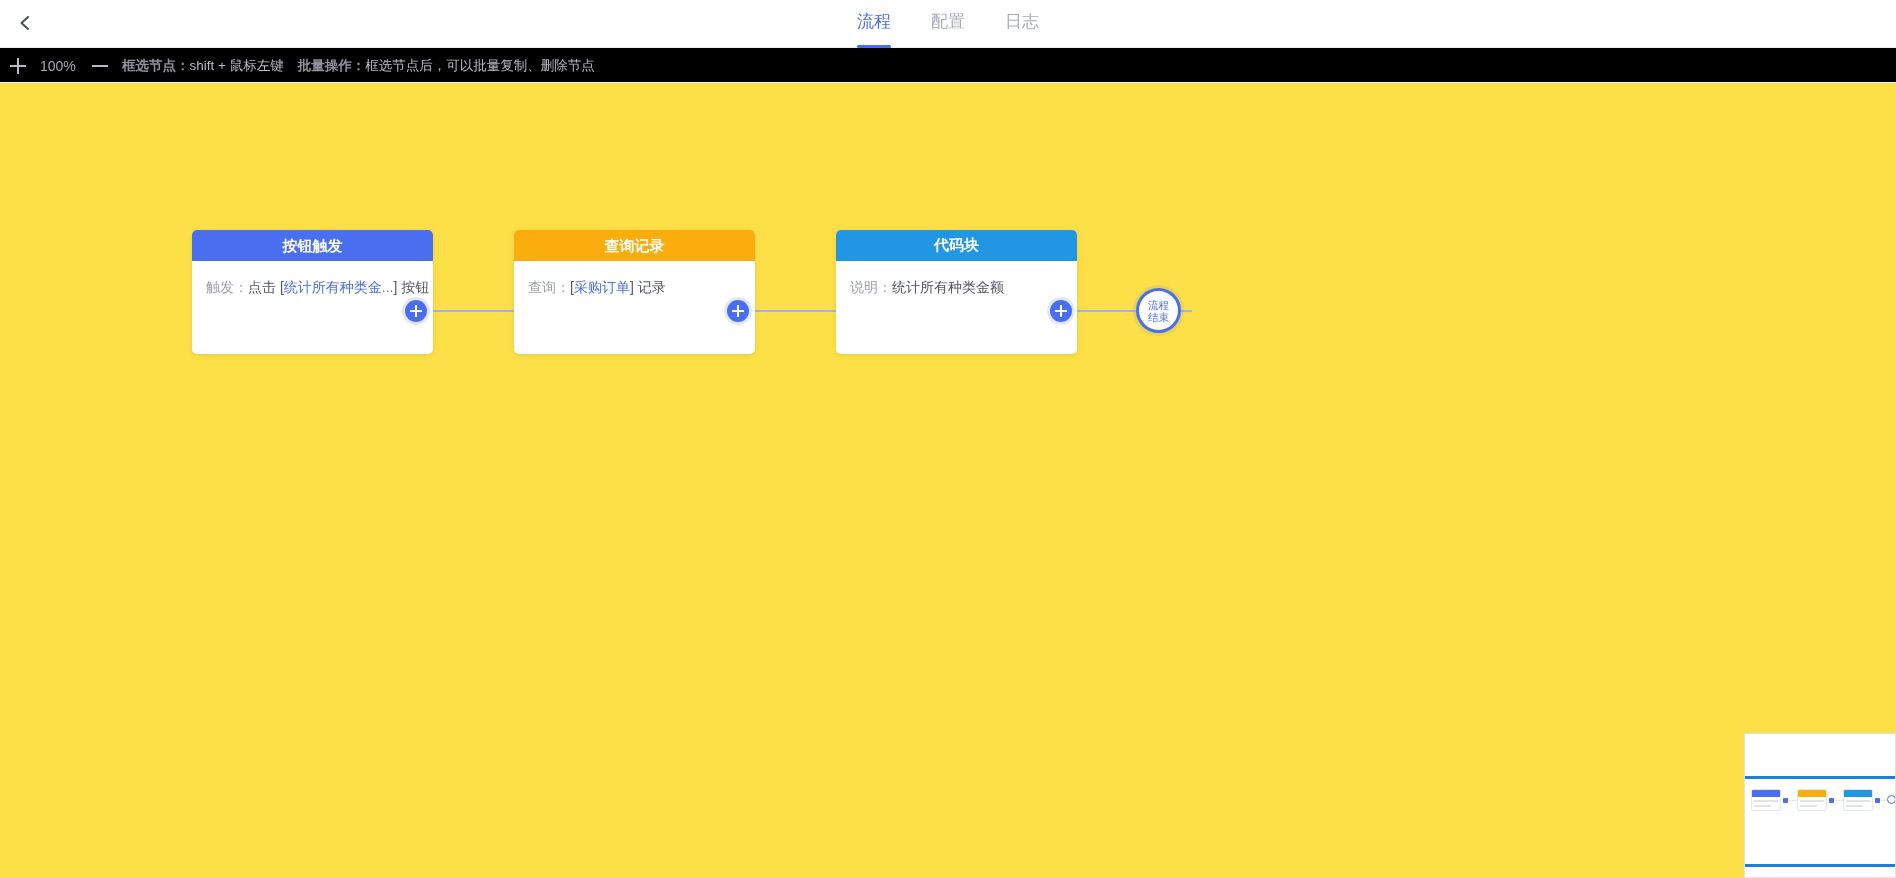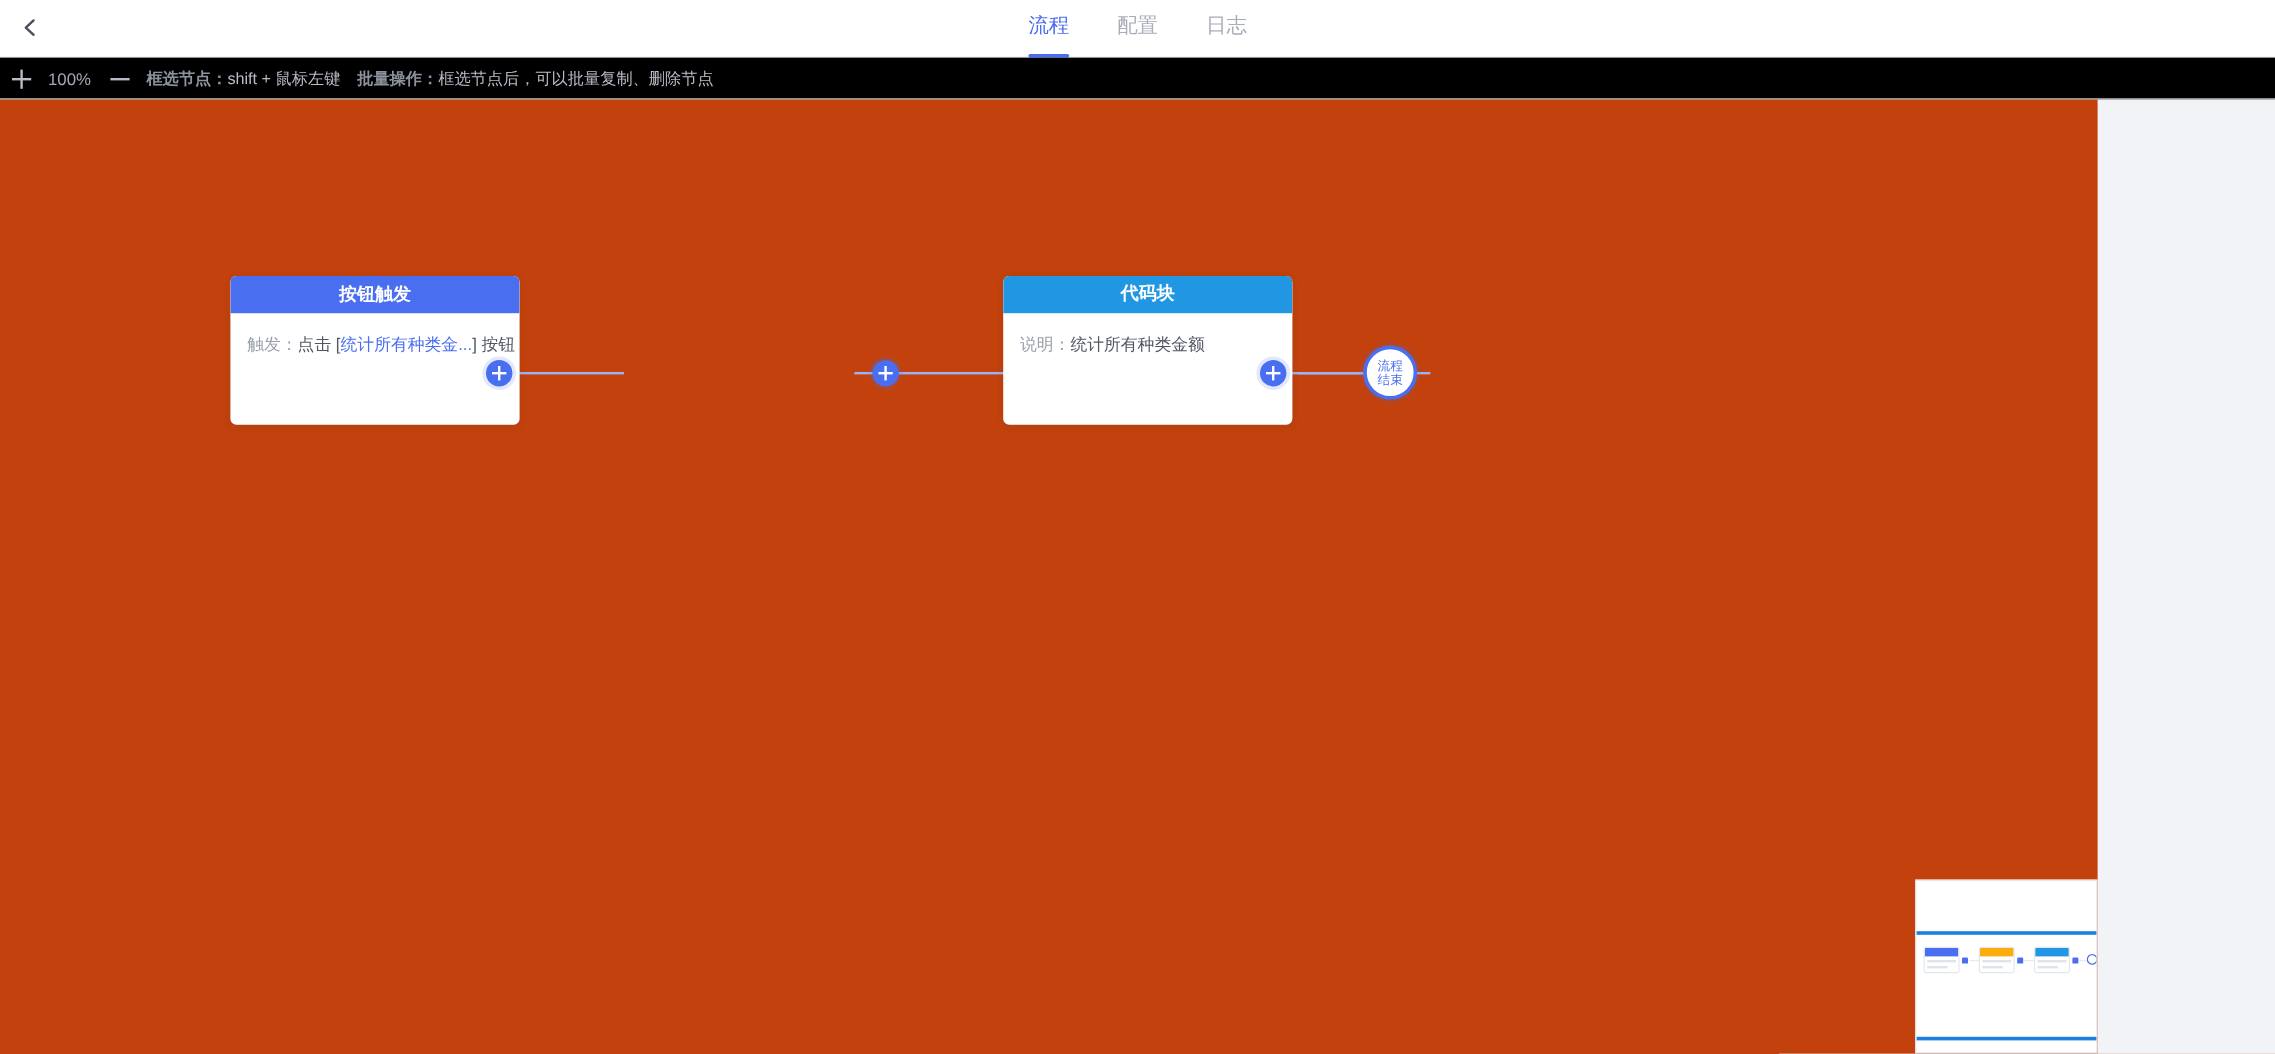--- a/index.html
+++ b/index.html
@@ -91,22 +91,22 @@
     position: absolute; left: 122px; top: 0; height: 35px;
     display: flex; align-items: center; gap: 14px;
     font-size: 13.5px; color: #b9bcc6;
   }
   .hint { white-space: nowrap; }
   .hint b { color: #8d929e; font-weight: bold; }
 
   
   .canvas {
     position: absolute; left: 0; top: 83px;
-    width: 1748px; height: 795px;
-    background: #c2410c;
+    width: 1896px; height: 795px;
+    background: #fde047;
     overflow: hidden;
   }
 
   
   .flow {
     position: absolute; left: 0; top: 0;
     width: 1896px; height: 795px;
   }
 
   .node {
@@ -261,20 +261,26 @@
 
     <div class="node" style="left:192px; top:147px;">
       <div class="node-header" style="background:#4a6ef0;">按钮触发</div>
       <div class="node-body">
         <span class="lbl">触发：</span><span>点击 [</span><span class="ref">统计所有种类金...</span><span>] 按钮</span>
       </div>
     </div>
 
     <div class="plus-node" style="left:405px; top:217px;"></div>
 
+    <div class="node" style="left:514px; top:147px;">
+      <div class="node-header" style="background:#faad0c;">查询记录</div>
+      <div class="node-body">
+        <span class="lbl">查询：</span><span>[</span><span class="ref">采购订单</span><span>] 记录</span>
+      </div>
+    </div>
 
     <div class="plus-node" style="left:727px; top:217px;"></div>
 
     <div class="node" style="left:836px; top:147px;">
       <div class="node-header" style="background:#2196e3;font-family:Liberation Serif, serif;">代码块</div>
       <div class="node-body">
         <span class="lbl">说明：</span><span>统计所有种类金额</span>
       </div>
     </div>
 

